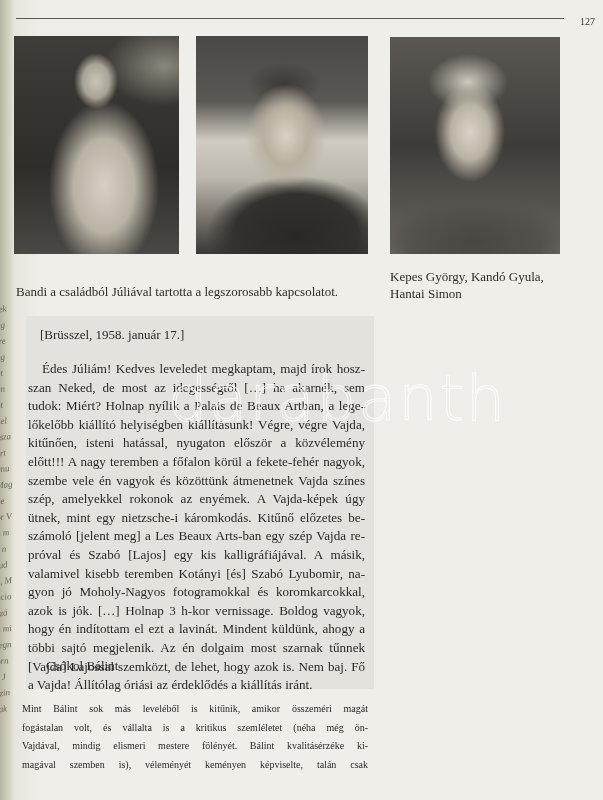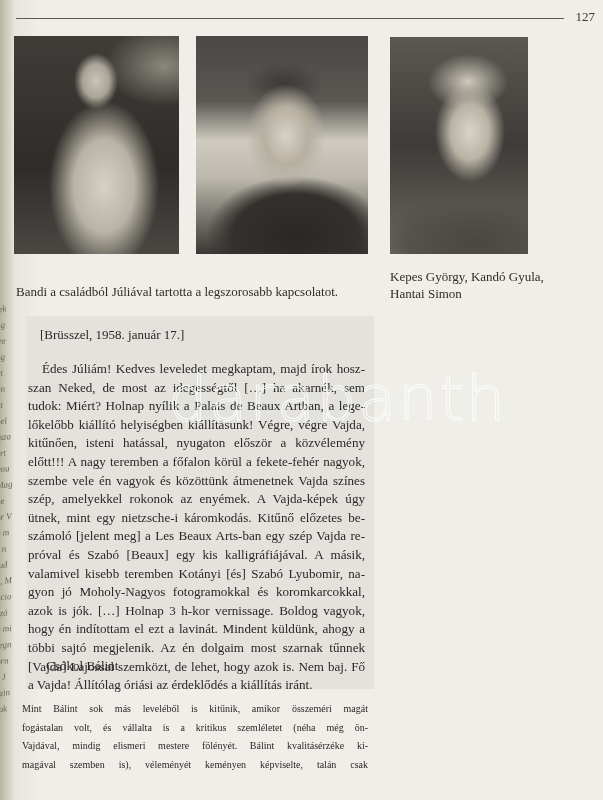--- a/index.html
+++ b/index.html
@@ -24,41 +24,41 @@
   }
   .prev-page-edge span {
     display: block; font-size: 9px; font-style: italic; color: #6b665c;
     line-height: 16px; white-space: nowrap; transform: rotate(-6deg); margin-left: -4px;
   }
   .header-rule {
     position: absolute; left: 16px; top: 18px; width: 548px; height: 1px;
     background: #5d5a55;
   }
   .page-number {
-    position: absolute; right: 8px; top: 9px; font-size: 13px; color: #3a3733;
+    position: absolute; right: 8px; top: 16px; font-size: 10px; color: #3a3733;
   }
   .photo {
     position: absolute; overflow: hidden;
   }
   .photo-1 { left: 14px; top: 36px; width: 165px; height: 218px;
     background:
       radial-gradient(ellipse 22px 28px at 82px 45px, #c9c4b6 0%, #a9a497 60%, rgba(0,0,0,0) 100%),
       radial-gradient(ellipse 55px 85px at 90px 150px, #d6d1c4 0%, #b8b3a5 55%, rgba(0,0,0,0) 100%),
       radial-gradient(ellipse 60px 40px at 150px 30px, #8a877c 0%, rgba(0,0,0,0) 100%),
       linear-gradient(180deg, #3f3d38 0%, #2f2d2a 60%, #4a4843 100%);
   }
   .photo-2 { left: 196px; top: 36px; width: 172px; height: 218px;
     background:
       radial-gradient(ellipse 40px 52px at 90px 100px, #d8d2c5 0%, #b7b0a1 55%, rgba(0,0,0,0) 100%),
       radial-gradient(ellipse 38px 22px at 88px 48px, #3b3935 0%, rgba(0,0,0,0) 100%),
       radial-gradient(ellipse 90px 60px at 100px 200px, #2a2825 0%, #33312d 70%, rgba(0,0,0,0) 100%),
       linear-gradient(180deg, #4a4844 0%, #5a5853 30%, #cfcbc0 48%, #bcb8ad 65%, #3a3834 100%);
     padding-left: 8px;
   }
-  .photo-3 { left: 390px; top: 37px; width: 138px; height: 217px;
+  .photo-3 { left: 390px; top: 37px; width: 170px; height: 217px;
     background:
       radial-gradient(ellipse 35px 50px at 80px 95px, #d9d4c7 0%, #b9b3a5 55%, rgba(0,0,0,0) 100%),
       radial-gradient(ellipse 40px 28px at 78px 45px, #cfcabd 0%, rgba(0,0,0,0) 100%),
       radial-gradient(ellipse 95px 50px at 85px 205px, #4a4743 0%, #55524d 70%, rgba(0,0,0,0) 100%),
       linear-gradient(180deg, #5b5853 0%, #3e3c38 50%, #6b6862 100%);
   }
   .photo-label {
     position: absolute; left: 50%; top: 50%; transform: translate(-50%, -50%);
     font-family: "Liberation Sans", sans-serif; font-size: 9px; color: rgba(255,255,255,0.0);
   }
@@ -156,21 +156,21 @@
       <span class="line first">Édes Júliám! Kedves leveledet megkaptam, majd írok hosz-</span>
       <span class="line">szan Neked, de most az idegességtől […] ha akarnék, sem</span>
       <span class="line">tudok: Miért? Holnap nyílik a Palais de Beaux Artban, a lege-</span>
       <span class="line">lőkelőbb kiállító helyiségben kiállításunk! Végre, végre Vajda,</span>
       <span class="line">kitűnően, isteni hatással, nyugaton először a közvélemény</span>
       <span class="line">előtt!!! A nagy teremben a főfalon körül a fekete-fehér nagyok,</span>
       <span class="line">szembe vele én vagyok és közöttünk átmenetnek Vajda színes</span>
       <span class="line">szép, amelyekkel rokonok az enyémek. A Vajda-képek úgy</span>
       <span class="line">ütnek, mint egy nietzsche-i káromkodás. Kitűnő előzetes be-</span>
       <span class="line">számoló [jelent meg] a Les Beaux Arts-ban egy szép Vajda re-</span>
-      <span class="line">próval és Szabó [Beaux] egy kis kalligráfiájával. A másik,</span>
+      <span class="line">próval és Szabó [Lajos] egy kis kalligráfiájával. A másik,</span>
       <span class="line">valamivel kisebb teremben Kotányi [és] Szabó Lyubomir, na-</span>
       <span class="line">gyon jó Moholy-Nagyos fotogramokkal és koromkarcokkal,</span>
       <span class="line">azok is jók. […] Holnap 3 h-kor vernissage. Boldog vagyok,</span>
       <span class="line">hogy én indítottam el ezt a lavinát. Mindent küldünk, ahogy a</span>
       <span class="line">többi sajtó megjelenik. Az én dolgaim most szarnak tűnnek</span>
       <span class="line">[Vajda] Lajossal szemközt, de lehet, hogy azok is. Nem baj. Fő</span>
       <span class="line last">a Vajda! Állítólag óriási az érdeklődés a kiállítás iránt.</span>
     </div>
   <div class="signature">Csókol Bálint</div>
 

